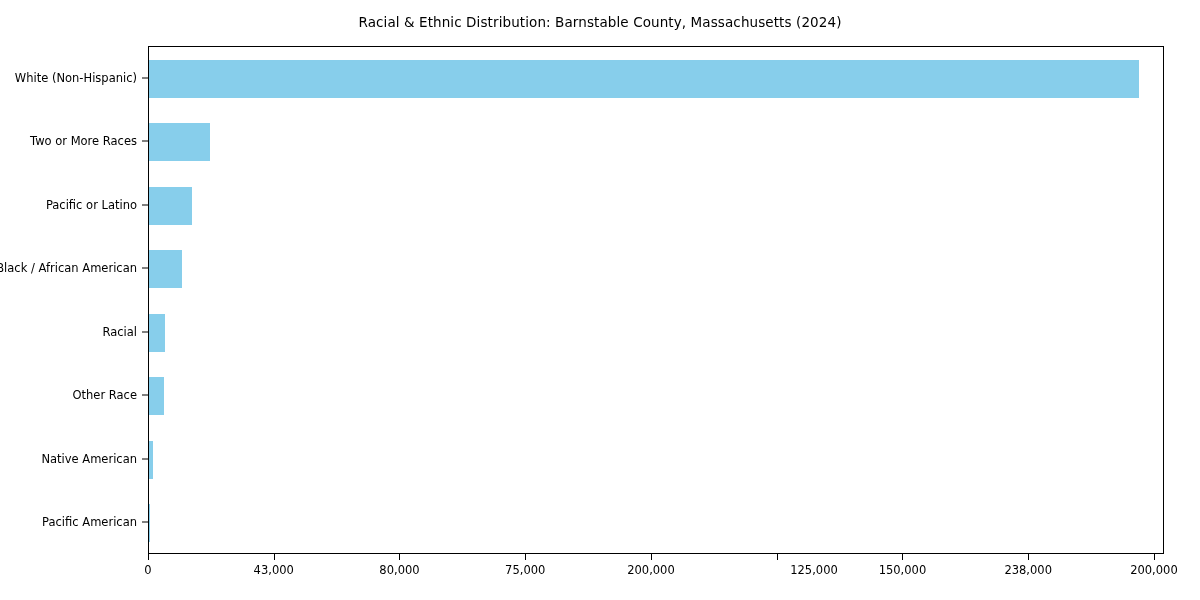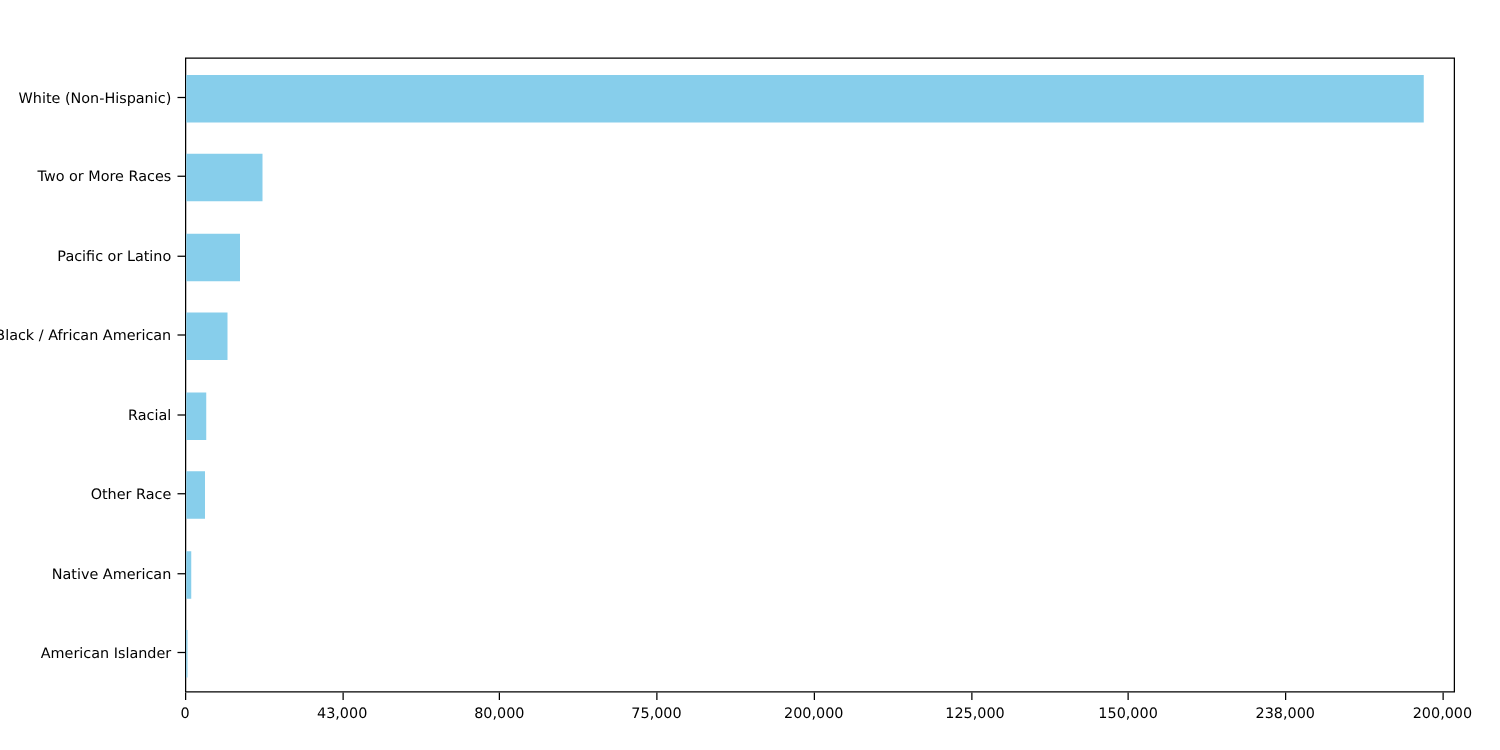--- a/index.html
+++ b/index.html
@@ -107,37 +107,38 @@
     font-size: 11.5px;
     white-space: nowrap;
     color: #000000;
   }
 </style>
 </head>
 <body>
 
 <div id="figure">
 
+  <div id="chart-title">Racial &amp; Ethnic Distribution: Barnstable County, Massachusetts (2024)</div>
 
   <div id="y-labels">
       <div class="y-label" style="top: 31.75px;">White (Non-Hispanic)</div>
       <div class="y-tick" style="top: 31.75px;"></div>
       <div class="y-label" style="top: 95.25px;">Two or More Races</div>
       <div class="y-tick" style="top: 95.25px;"></div>
       <div class="y-label" style="top: 158.75px;">Pacific or Latino</div>
       <div class="y-tick" style="top: 158.75px;"></div>
       <div class="y-label" style="top: 222.25px;">Black / African American</div>
       <div class="y-tick" style="top: 222.25px;"></div>
       <div class="y-label" style="top: 285.75px;">Racial</div>
       <div class="y-tick" style="top: 285.75px;"></div>
       <div class="y-label" style="top: 349.25px;">Other Race</div>
       <div class="y-tick" style="top: 349.25px;"></div>
       <div class="y-label" style="top: 412.75px;">Native American</div>
       <div class="y-tick" style="top: 412.75px;"></div>
-      <div class="y-label" style="top: 476.25px;">American Islander</div>
+      <div class="y-label" style="top: 476.25px;">Pacific American</div>
       <div class="y-tick" style="top: 476.25px;"></div>
     </div>
 
   <div id="plot-area">
     <div id="bars-layer">
         <div class="bar-row" style="top: 12.7px; height: 38.1px;">
           <div class="bar" title="White (Non-Hispanic)" style="width: 989.846px; background: rgb(135, 206, 235);"></div>
         </div>
         <div class="bar-row" style="top: 76.2px; height: 38.1px;">
           <div class="bar" title="Two or More Races" style="width: 60.8594px; background: rgb(135, 206, 235);"></div>
@@ -168,21 +169,21 @@
       <div class="x-label" style="left: 0px;">0</div>
       <div class="x-tick" style="left: 125.743px;"></div>
       <div class="x-label" style="left: 125.743px;">43,000</div>
       <div class="x-tick" style="left: 251.485px;"></div>
       <div class="x-label" style="left: 251.485px;">80,000</div>
       <div class="x-tick" style="left: 377.228px;"></div>
       <div class="x-label" style="left: 377.228px;">75,000</div>
       <div class="x-tick" style="left: 502.97px;"></div>
       <div class="x-label" style="left: 502.97px;">200,000</div>
       <div class="x-tick" style="left: 628.713px;"></div>
-      <div class="x-label" style="left: 632px;">125,000</div>
+      <div class="x-label" style="left: 666px;">125,000</div>
       <div class="x-tick" style="left: 754.455px;"></div>
       <div class="x-label" style="left: 754.455px;">150,000</div>
       <div class="x-tick" style="left: 880.198px;"></div>
       <div class="x-label" style="left: 880.198px;">238,000</div>
       <div class="x-tick" style="left: 1005.94px;"></div>
       <div class="x-label" style="left: 1005.94px;">200,000</div>
     </div>
 
 </div>
 

